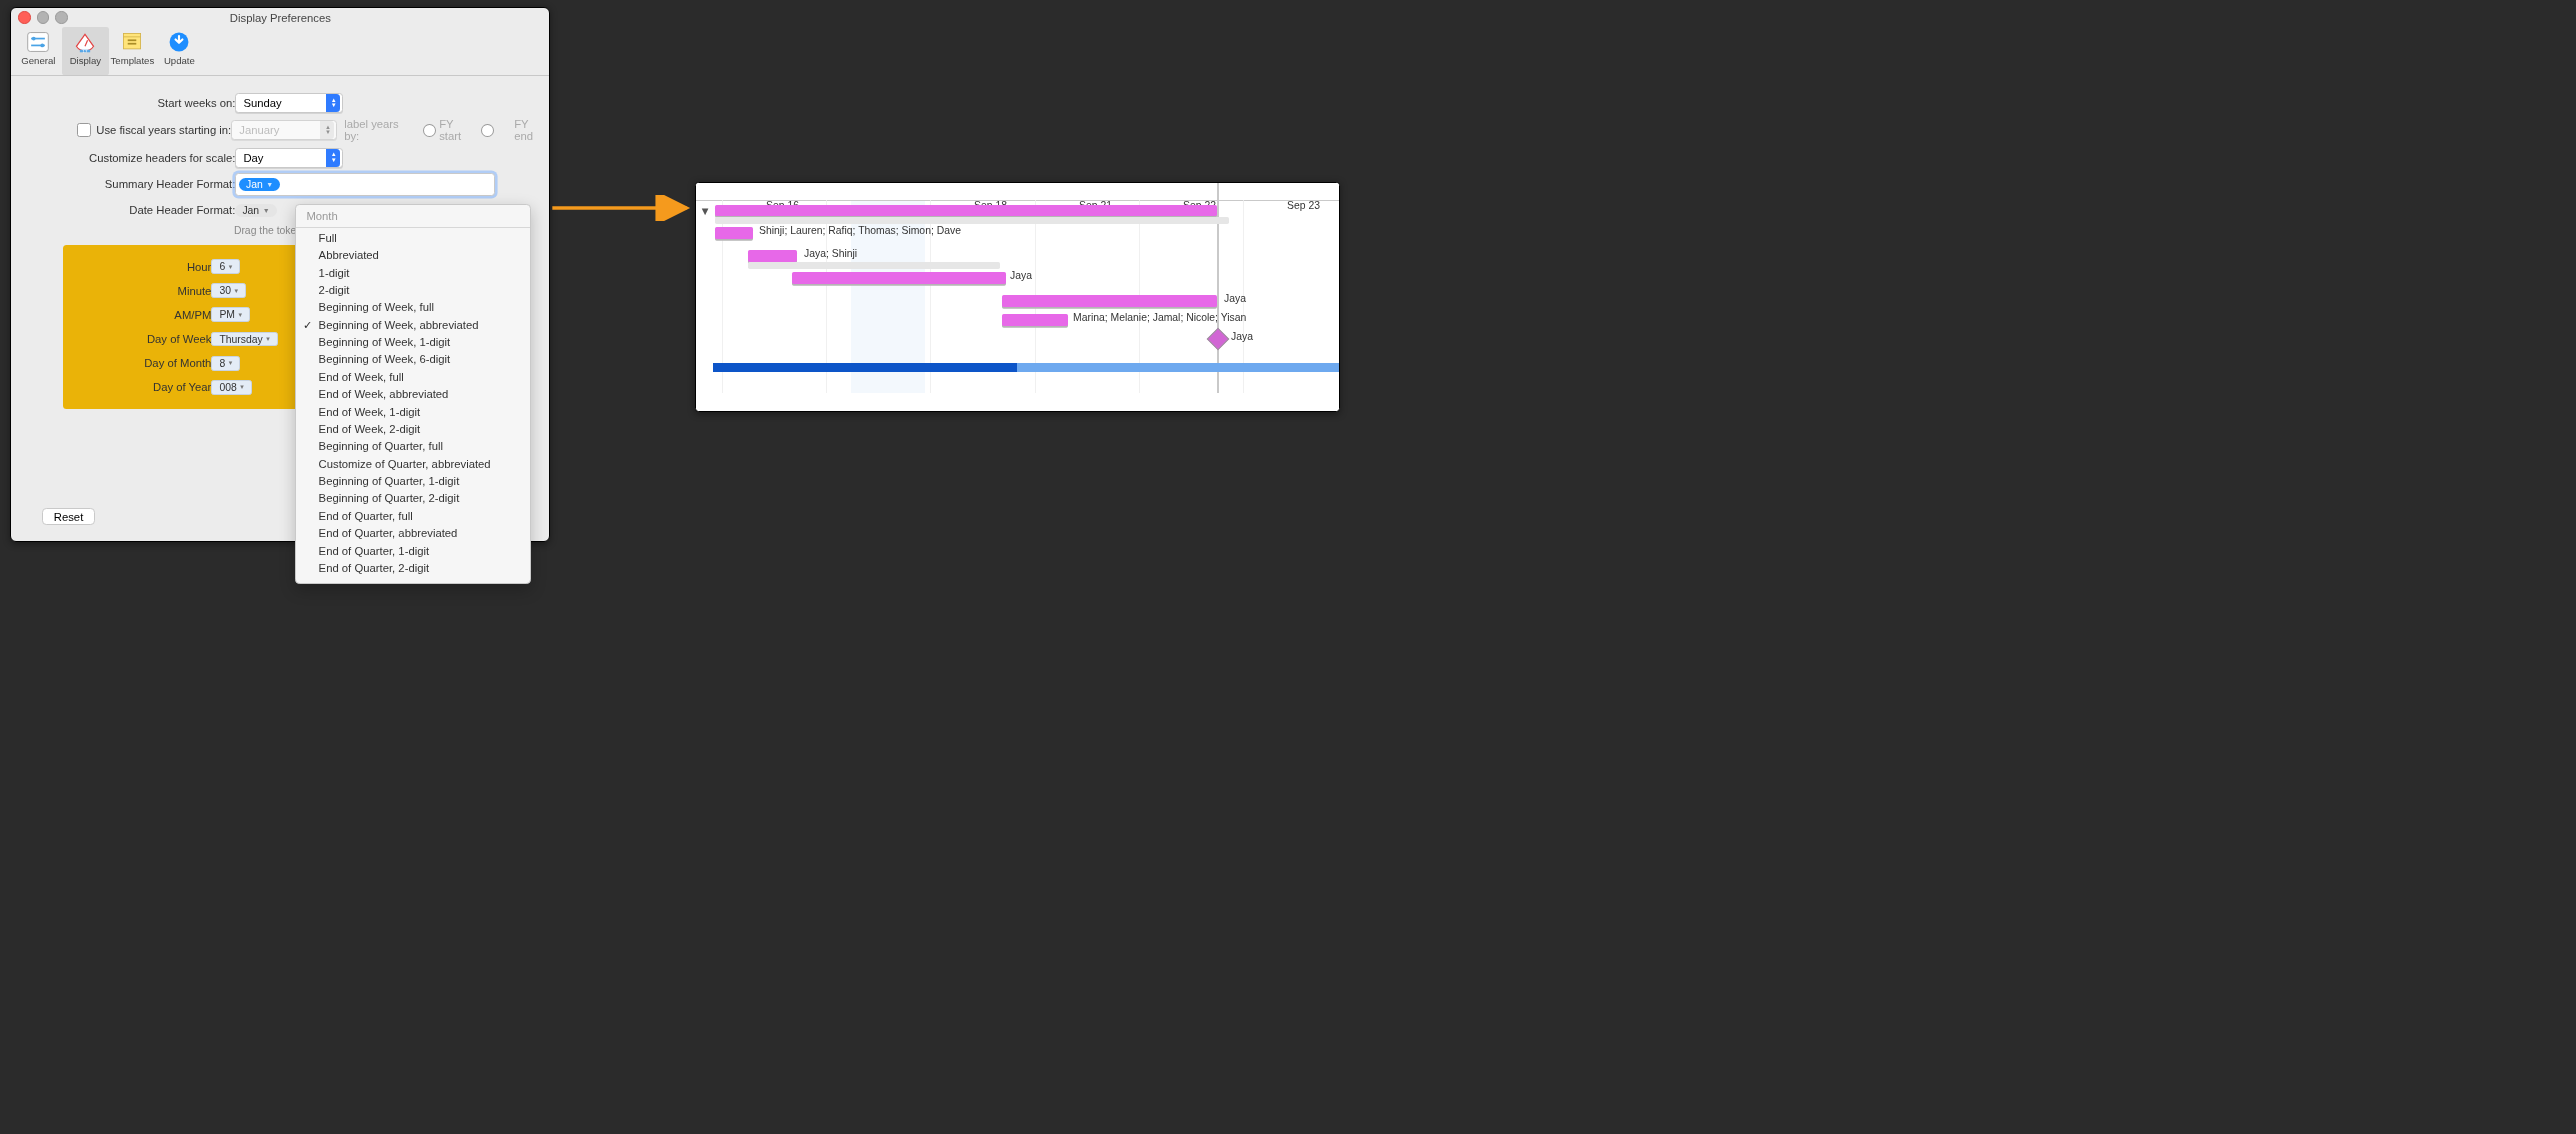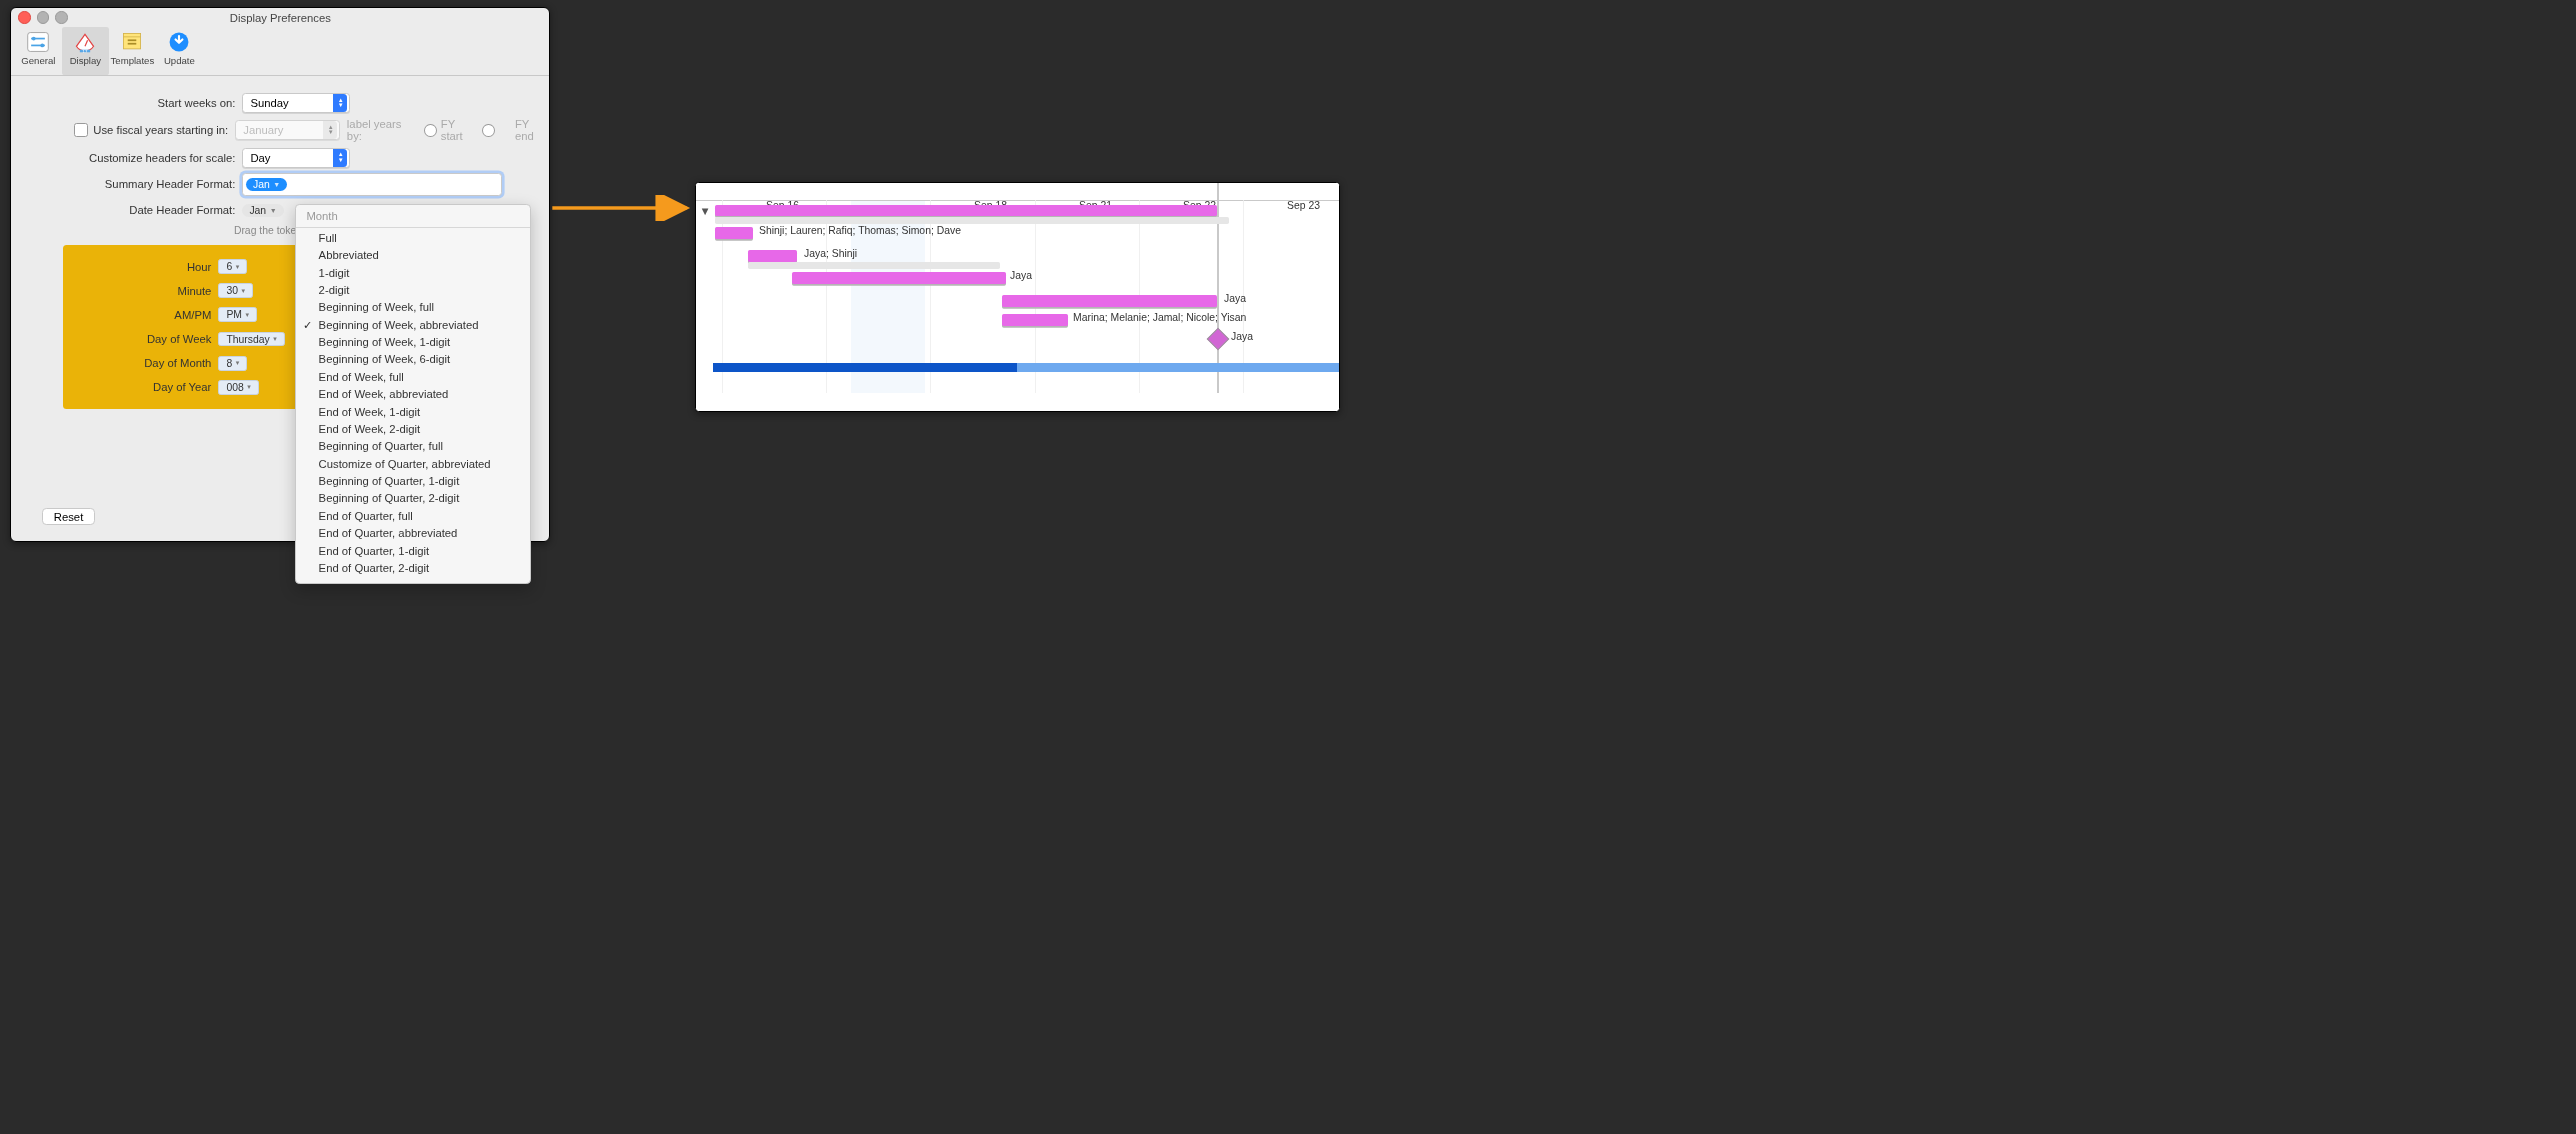--- a/index.html
+++ b/index.html
@@ -65,21 +65,20 @@
   .body-area { padding: 12px 0 0 0; }
   .form-row {
     display: flex;
     align-items: center;
     margin: 5.2px 0;
     min-height: 19px;
   }
   .form-label {
     width: 224px;
     text-align: right;
-    padding-right: 7px;
     color: #333;
   }
   .form-label.short { width: 148px; }
   .select {
     display: inline-flex;
     align-items: center;
     justify-content: space-between;
     background: #fff;
     border: 0.9px solid #c9c9c9;
     border-radius: 3.5px;

